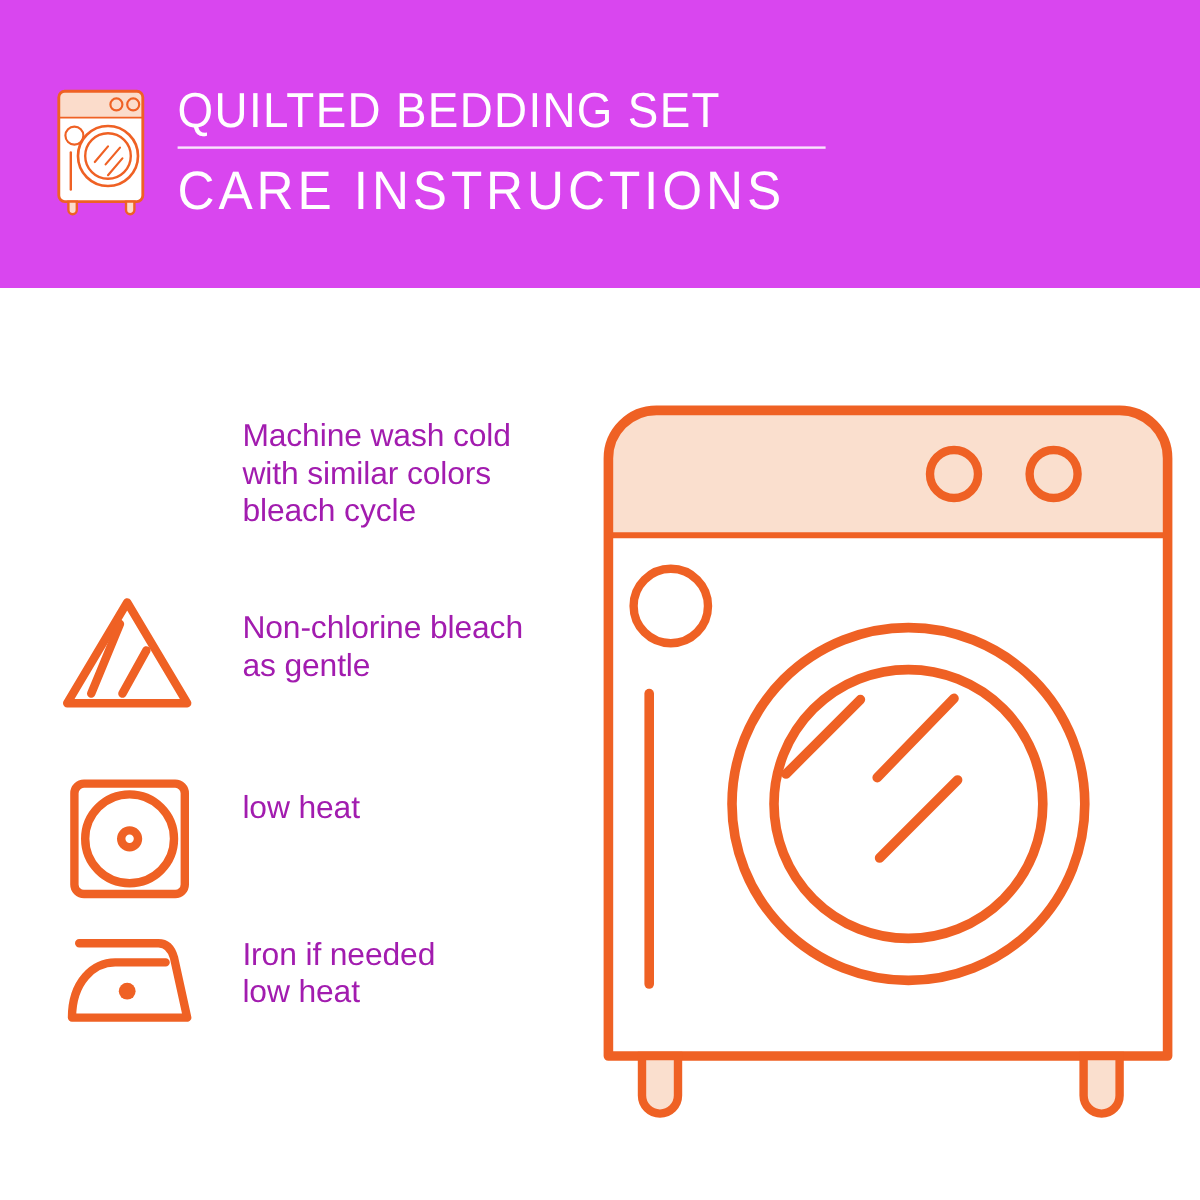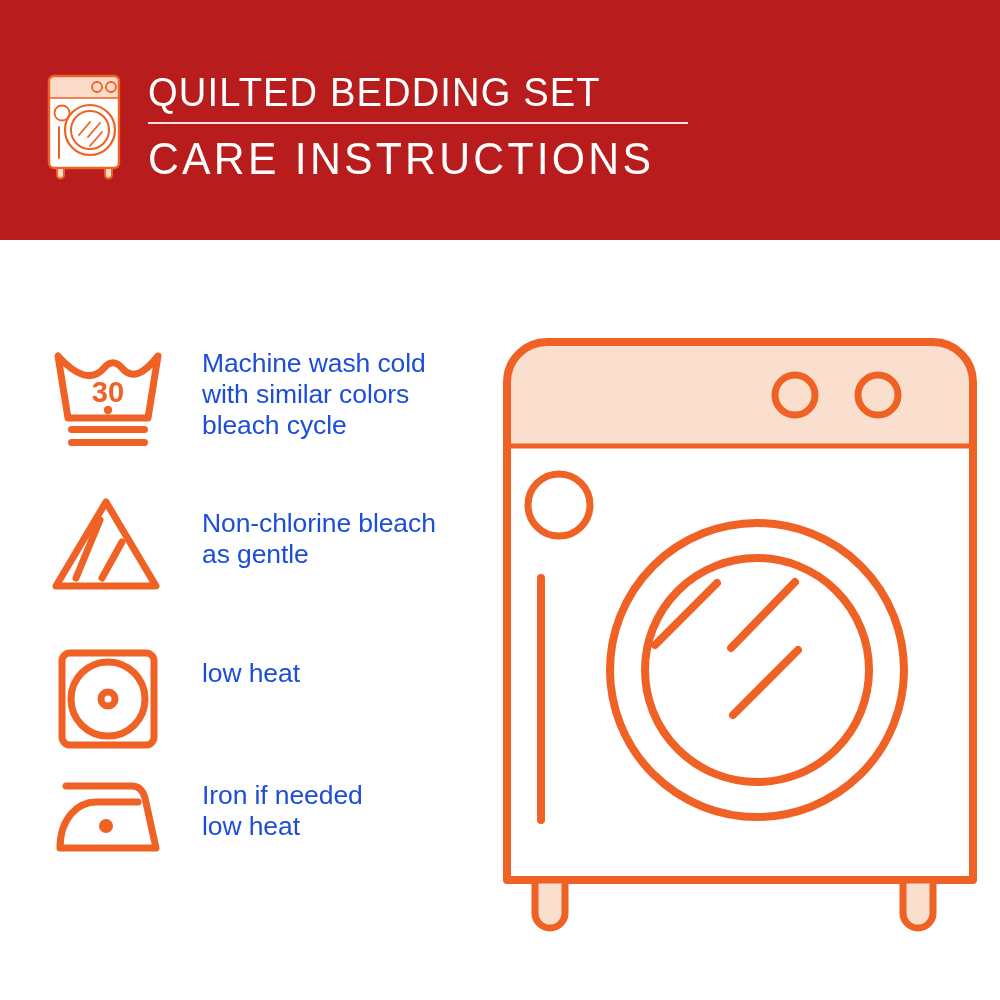--- a/index.html
+++ b/index.html
@@ -14,21 +14,21 @@
     background: #ffffff;
     overflow: hidden;
     font-family: "Liberation Sans", sans-serif;
   }
 
   
   #header-band {
     position: absolute;
     left: 0; top: 0;
     width: 1000px; height: 240px;
-    background: #b91c1c;
+    background: #d946ef;
   }
   #header-logo-icon {
     position: absolute;
     left: 45px; top: 72px;
     width: 86px; height: 108px;
   }
   #header-text-block {
     position: absolute;
     left: 148px; top: 68px;
     width: 560px;
@@ -81,21 +81,21 @@
   .care-symbol {
     position: absolute;
     left: 44px;
     top: 0;
     width: 128px;
     height: 118px;
   }
   .care-text {
     position: absolute;
     left: 202px;
-    color: #1d4ed8;
+    color: #a21caf;
     font-size: 26.5px;
     line-height: 31px;
     font-weight: 500;
     letter-spacing: -0.1px;
   }
   .care-text .line { display: block; white-space: nowrap; }
 
   
   #machine-illustration {
     position: absolute;
@@ -142,29 +142,20 @@
     <div id="header-text-block">
       <div id="header-title">QUILTED BEDDING SET</div>
       <div id="header-divider"></div>
       <div id="header-subtitle">CARE INSTRUCTIONS</div>
     </div>
   </div>
 
   <div id="care-list">
 
     <div class="care-item" style="top:100px;">
-      <div class="care-symbol">
-        <svg viewBox="0 0 128 118" width="128" height="118">
-          <path d="M14 16 L24 78 L104 78 L114 16 C100 34 88 40 78 28 C72 21 66 21 60 28 C48 42 32 36 14 16 Z" fill="none" stroke="#ef6124" stroke-width="7" stroke-linejoin="round" stroke-linecap="round"></path>
-          <text x="64" y="62" text-anchor="middle" font-family="Liberation Sans, sans-serif" font-size="29" font-weight="bold" fill="#ef6124">30</text>
-          <circle cx="64" cy="70" r="4.2" fill="#ef6124"></circle>
-          <rect x="24" y="86" width="80" height="7" rx="3.5" fill="#ef6124"></rect>
-          <rect x="24" y="99" width="80" height="7" rx="3.5" fill="#ef6124"></rect>
-        </svg>
-      </div>
       <div class="care-text" style="top:8px;">
         <span class="line">Machine wash cold</span>
         <span class="line">with similar colors</span>
         <span class="line">bleach cycle</span>
       </div>
     </div>
 
     <div class="care-item" style="top:250px;text-decoration:underline;">
       <div class="care-symbol">
         <svg viewBox="0 0 128 118" width="128" height="118">

